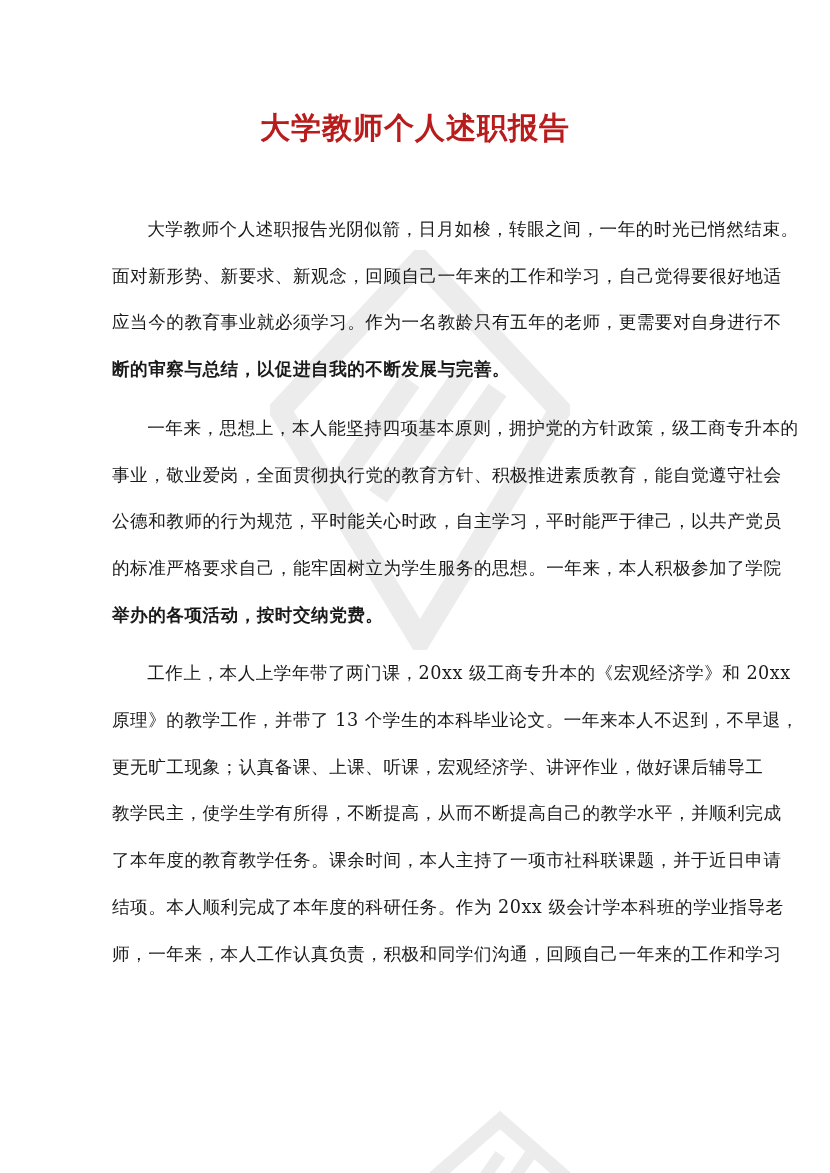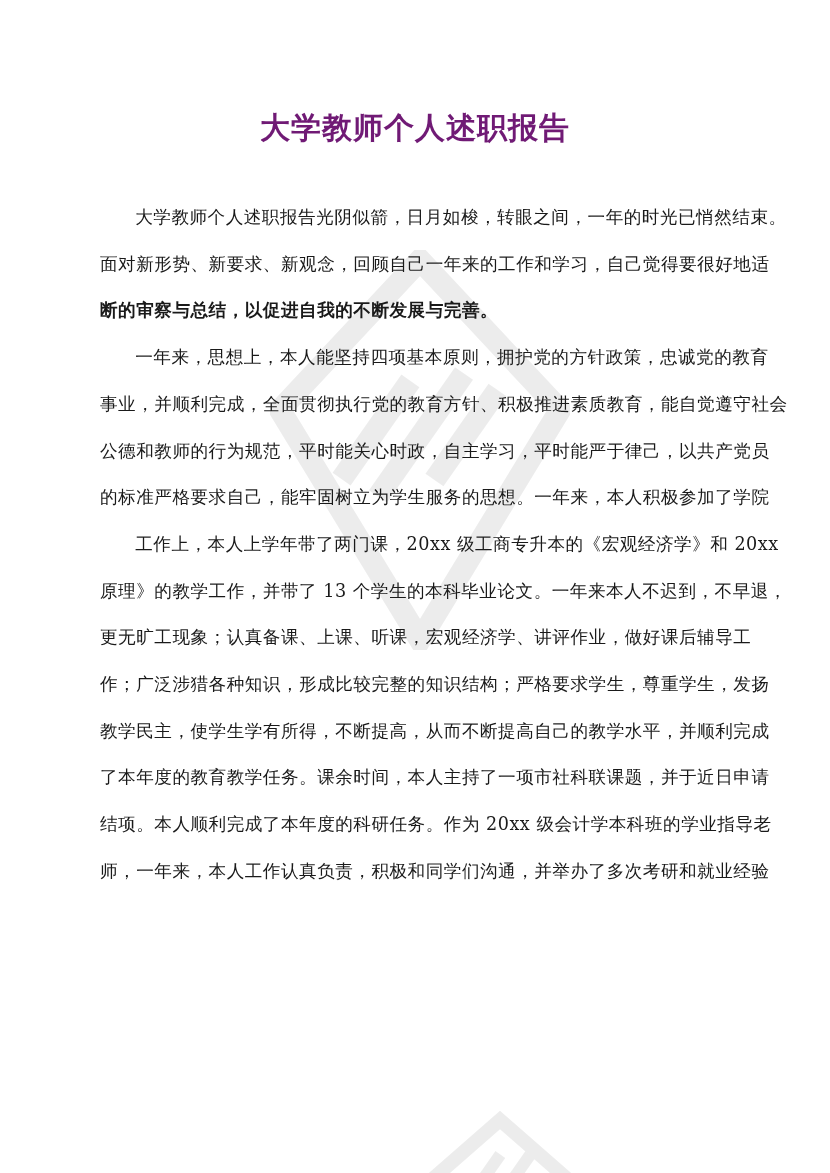--- a/index.html
+++ b/index.html
@@ -27,32 +27,32 @@
     }
     .title {
       position: absolute;
       top: 108px;
       left: 0;
       width: 830px;
       text-align: center;
       font-family: "DejaVu Sans", "Liberation Sans", sans-serif;
       font-size: 30px;
       font-weight: bold;
-      color: #701a75;
+      color: #b91c1c;
       letter-spacing: 1px;
       margin: 0;
     }
     .body {
       position: absolute;
       top: 194px;
       left: 100px;
       width: 626px;
     }
     .para {
-      margin: 0;
+      margin: 12px;
       font-size: 17.6px;
       line-height: 46.7px;
       text-indent: 35.2px;
       text-align: justify;
       letter-spacing: 0.5px;
       word-break: break-all;
     }
     .line {
       display: block;
       white-space: nowrap;
@@ -94,35 +94,36 @@
     </g>
   </svg>
 
   <h1 class="title">大学教师个人述职报告</h1>
 
   <div class="body">
 
     <p class="para">
       <span class="line">大学教师个人述职报告光阴似箭，日月如梭，转眼之间，一年的时光已悄然结束。</span>
       <span class="line">面对新形势、新要求、新观念，回顾自己一年来的工作和学习，自己觉得要很好地适</span>
+      <span class="line">应当今的教育事业就必须学习。作为一名教龄只有五年的老师，更需要对自身进行不</span>
       <span class="line last">断的审察与总结，以促进自我的不断发展与完善。</span>
     </p>
 
     <p class="para">
-      <span class="line">一年来，思想上，本人能坚持四项基本原则，拥护党的方针政策，忠诚党的教育</span>
-      <span class="line">事业，并顺利完成，全面贯彻执行党的教育方针、积极推进素质教育，能自觉遵守社会</span>
+      <span class="line">一年来，思想上，本人能坚持四项基本原则，拥护党的方针政策，级工商专升本的</span>
+      <span class="line">事业，敬业爱岗，全面贯彻执行党的教育方针、积极推进素质教育，能自觉遵守社会</span>
       <span class="line">公德和教师的行为规范，平时能关心时政，自主学习，平时能严于律己，以共产党员</span>
       <span class="line">的标准严格要求自己，能牢固树立为学生服务的思想。一年来，本人积极参加了学院</span>
+      <span class="line last">举办的各项活动，按时交纳党费。</span>
     </p>
 
     <p class="para">
       <span class="line">工作上，本人上学年带了两门课，20xx 级工商专升本的《宏观经济学》和 20xx</span>
       <span class="line">原理》的教学工作，并带了 13 个学生的本科毕业论文。一年来本人不迟到，不早退，</span>
       <span class="line">更无旷工现象；认真备课、上课、听课，宏观经济学、讲评作业，做好课后辅导工</span>
-      <span class="line">作；广泛涉猎各种知识，形成比较完整的知识结构；严格要求学生，尊重学生，发扬</span>
       <span class="line">教学民主，使学生学有所得，不断提高，从而不断提高自己的教学水平，并顺利完成</span>
       <span class="line">了本年度的教育教学任务。课余时间，本人主持了一项市社科联课题，并于近日申请</span>
       <span class="line">结项。本人顺利完成了本年度的科研任务。作为 20xx 级会计学本科班的学业指导老</span>
-      <span class="line">师，一年来，本人工作认真负责，积极和同学们沟通，并举办了多次考研和就业经验</span>
+      <span class="line">师，一年来，本人工作认真负责，积极和同学们沟通，回顾自己一年来的工作和学习</span>
     </p>
 
   </div>
 </div>
 
 </body></html>

